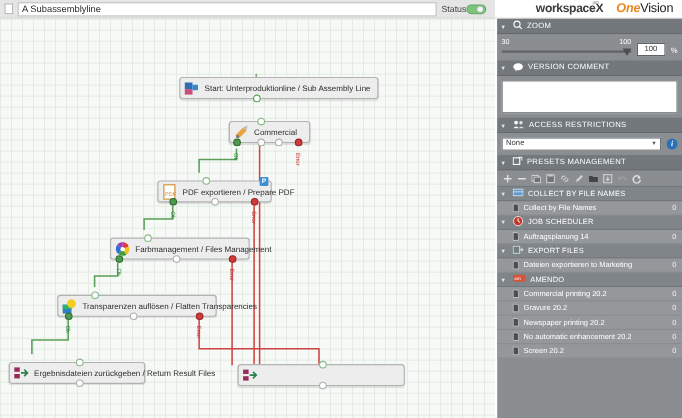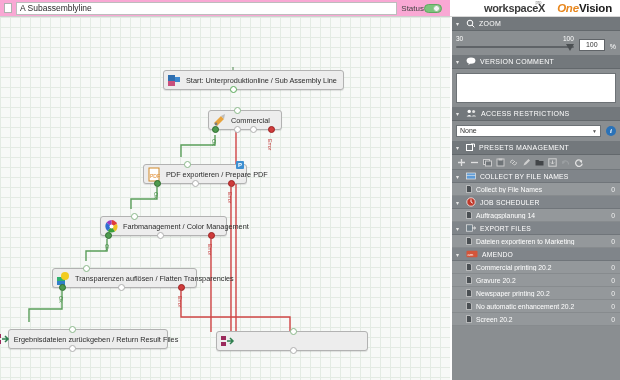--- a/index.html
+++ b/index.html
@@ -8,21 +8,21 @@
     font-family: "Liberation Sans", sans-serif;
     font-size: 9px;
     background: #ffffff;
     overflow: hidden;
   }
   #app { position: relative; width: 620px; height: 380px; }
 
   
   #topbar {
     position: absolute; left: 0; top: 0; width: 450px; height: 17px;
-    background: #f9a8d4; border-bottom: 1px solid #cfcfcf;
+    background: #e5e5e5; border-bottom: 1px solid #cfcfcf;
     display: flex; align-items: center; padding: 0 4px; gap: 4px;
   }
   #topbar .lead-icon { width: 8px; height: 10px; flex: 0 0 auto; }
   #name-input {
     flex: 1 1 auto; height: 13px; background: #ffffff;
     border: 1px solid #bdbdbd; font-size: 8.5px; color: #2a2a2a;
     padding: 0 3px; line-height: 11px; font-family: "Liberation Sans", sans-serif;
   }
   #status-wrap { display: flex; align-items: center; gap: 0; flex: 0 0 auto; padding-right: 4px; }
   #status-label { font-size: 8px; color: #444; }
@@ -39,21 +39,21 @@
   #logobar {
     position: absolute; left: 450px; top: 0; width: 170px; height: 17px;
     background: #ffffff; display: flex; align-items: center;
     justify-content: flex-end; gap: 12px; padding-right: 8px;
     border-bottom: 1px solid #d8d8d8;
   }
   #logo-wsx { font-size: 11px; font-weight: bold; color: #3b3b3b; letter-spacing: -0.3px; position: relative; }
   #logo-wsx .sup { font-size: 4.5px; position: absolute; right: 4px; top: -2px; color: #888; font-weight: normal; }
   #logo-ov { font-size: 11.5px; letter-spacing: -0.2px; }
   #logo-ov .one { color: #e8871e; font-style: italic; font-weight: bold; }
-  #logo-ov .vision { color: #1a1a1a; font-weight: bold; }
+  #logo-ov .vision { color: #1a1a1a; font-weight: normal; }
 
   
   #canvas {
     position: absolute; left: 0; top: 17px; width: 450px; height: 363px;
     background-color: #f7f9f7;
     background-image:
       linear-gradient(to right, #e3ebe3 1px, transparent 1px),
       linear-gradient(to bottom, #e3ebe3 1px, transparent 1px);
     background-size: 10px 10px;
     overflow: hidden;
@@ -265,21 +265,21 @@
       <span class="nicon">
         <svg viewBox="0 0 15 15" width="15" height="15">
           <path d="M7.5 7.5 L7.5 1 A6.5 6.5 0 0 1 13 5 Z" fill="#e03a3a"></path>
           <path d="M7.5 7.5 L13 5 A6.5 6.5 0 0 1 11 12.5 Z" fill="#f0c020"></path>
           <path d="M7.5 7.5 L11 12.5 A6.5 6.5 0 0 1 3.5 12 Z" fill="#3aa03a"></path>
           <path d="M7.5 7.5 L3.5 12 A6.5 6.5 0 0 1 2.5 3.5 Z" fill="#2f6fd0"></path>
           <path d="M7.5 7.5 L2.5 3.5 A6.5 6.5 0 0 1 7.5 1 Z" fill="#9b3ac0"></path>
           <circle cx="7.5" cy="7.5" r="2" fill="#ffffff"></circle>
         </svg>
       </span>
-      <span class="nlabel">Farbmanagement / Color Management</span>
+      <span class="nlabel">Farbmanagement / Files Management</span>
       <span class="port in top" style="left:30px; top:-4px;"></span>
       <span class="port ok" style="left:4px;  bottom:-4px;"></span>
       <span class="port plain" style="left:56px; bottom:-4px;"></span>
       <span class="port err" style="left:107px;bottom:-4px;"></span>
     </div>
     <span class="portlabel green" style="left:104px; top:227px;">Ok</span>
     <span class="portlabel red" style="left:207px; top:227px;">Error</span>
 
     <div class="node" style="left:52px; top:251px; width:145px;">
       <span class="nicon">
@@ -291,21 +291,21 @@
       </span>
       <span class="nlabel">Transparenzen auflösen / Flatten Transparencies</span>
       <span class="port in top" style="left:30px; top:-4px;"></span>
       <span class="port ok" style="left:6px;  bottom:-4px;"></span>
       <span class="port plain" style="left:65px; bottom:-4px;"></span>
       <span class="port err" style="left:125px;bottom:-4px;"></span>
     </div>
     <span class="portlabel green" style="left:58px; top:279px;">Ok</span>
     <span class="portlabel red" style="left:177px; top:279px;">Error</span>
 
-    <div class="node" style="left:8px; top:312px; width:160px;justify-content:center;">
+    <div class="node" style="left:8px; top:312px; width:124px;">
       <span class="nicon">
         <svg viewBox="0 0 15 15" width="15" height="15">
           <rect x="1" y="2" width="5" height="4" fill="#9b2a5c"></rect>
           <rect x="1" y="8" width="5" height="4" fill="#9b2a5c"></rect>
           <path d="M7 7 L13 7 M10 4 L13 7 L10 10" stroke="#2f7f4f" stroke-width="1.5" fill="none"></path>
         </svg>
       </span>
       <span class="nlabel">Ergebnisdateien zurückgeben / Return Result Files</span>
       <span class="port in top" style="left:60px; top:-4px;"></span>
       <span class="port plain" style="left:60px; bottom:-4px;"></span>

